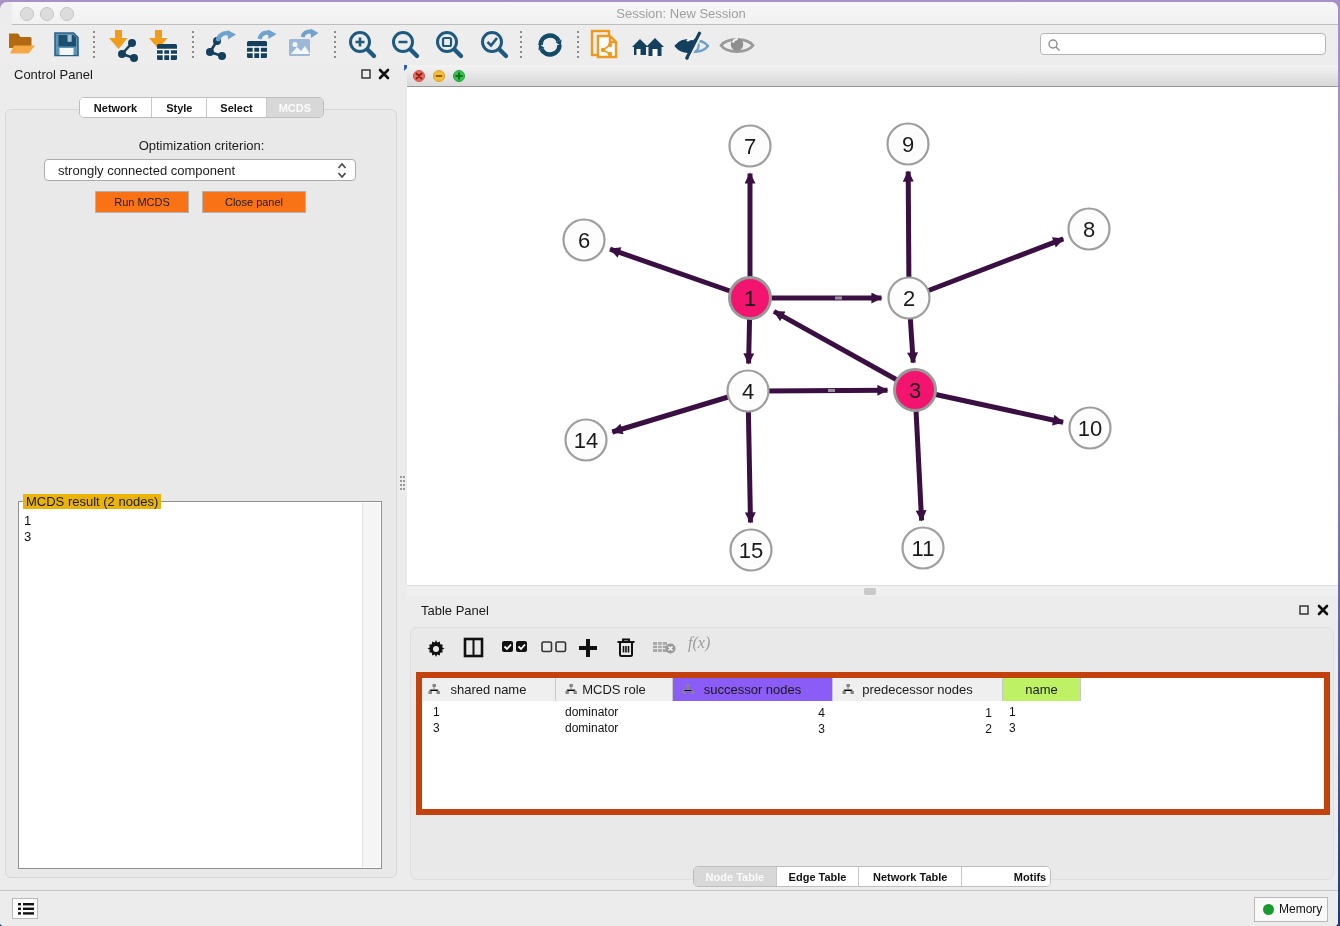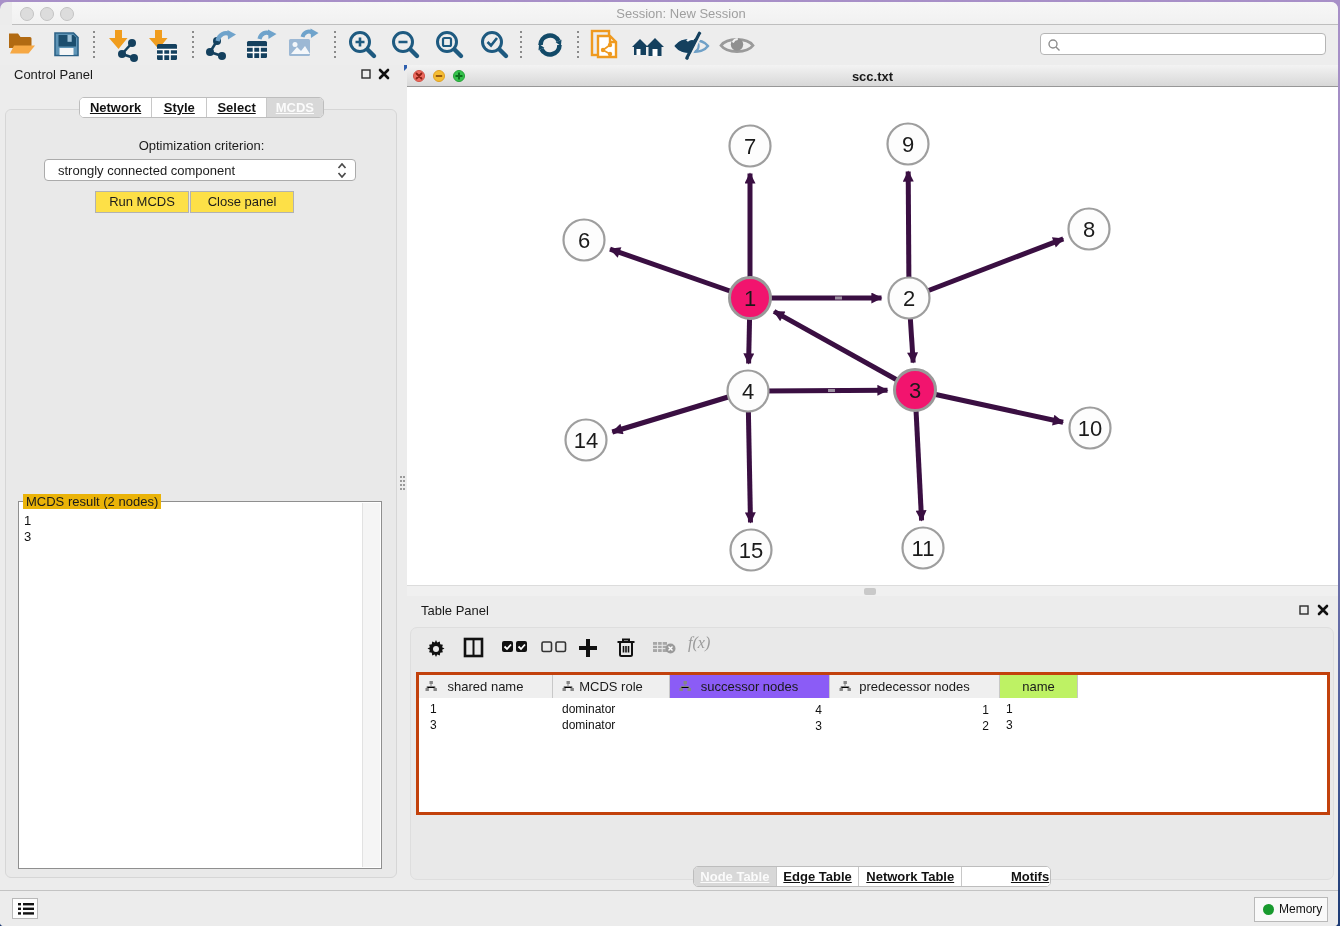--- a/index.html
+++ b/index.html
@@ -17,50 +17,50 @@
   .sep{position:absolute;top:6px;height:30px;width:2px;background-image:repeating-linear-gradient(180deg,#8a8a8a 0,#8a8a8a 2px,transparent 2px,transparent 5px);}
   .ticon{position:absolute;top:2px;width:36px;height:36px;}
   #searchbox{position:absolute;left:1040px;top:31px;width:286px;height:22px;background:#fff;
        border:1px solid #b5b5b5;border-radius:4px;box-sizing:border-box;}
   
   #cpheader{position:absolute;left:0;top:58px;width:403px;height:27px;}
   #cpheader .t{position:absolute;left:14px;top:7px;font-size:13px;color:#1a1a1a;}
   #cpbody{position:absolute;left:5px;top:107px;width:392px;height:769px;background:#e9e9e9;
        border:1px solid #d6d6d6;border-radius:6px;box-sizing:border-box;}
   .tabbar{position:absolute;display:flex;border:1px solid #bdbdbd;border-radius:5px;overflow:hidden;background:#fff;}
-  .tabbar .tab{font-size:13px;font-weight:bold;color:#111;background:#fff;border-right:1px solid #c8c8c8;
-       display:flex;align-items:center;justify-content:center;text-decoration:underline;}
+  .tabbar .tab{font-size:11px;font-weight:bold;color:#111;background:#fff;border-right:1px solid #c8c8c8;
+       display:flex;align-items:center;justify-content:center;}
   .tabbar .tab:last-child{border-right:none;}
   .tabbar .tab.gsel{background:#d8d8d8;color:#fbfbfb;}
   #cptabs{left:79px;top:95px;width:243px;height:19px;}
   #octext{position:absolute;left:0;top:136px;width:403px;text-align:center;font-size:13px;color:#1c1c1c;}
   #ocselect{position:absolute;left:44px;top:157px;width:312px;height:22px;background:#fff;
        border:1px solid #ababab;border-radius:4px;box-sizing:border-box;}
   #ocselect .txt{position:absolute;left:13px;top:3px;font-size:13px;color:#1c1c1c;}
-  .btn{position:absolute;height:22px;background:#fde047;border:1px solid #b2b2b2;border-radius:0;
-       box-sizing:border-box;text-align:center;font-size:13px;color:#1c1c1c;line-height:20px;}
+  .btn{position:absolute;height:22px;background:#f97316;border:1px solid #b2b2b2;border-radius:0;
+       box-sizing:border-box;text-align:center;font-size:11px;color:#1c1c1c;line-height:20px;}
   #fieldset{position:absolute;left:18px;top:499px;width:364px;height:368px;background:#fff;
        border:1px solid #8f8f8f;box-sizing:border-box;}
   #fieldlegend{position:absolute;left:23px;top:492px;background:#eab308;padding:0 3px;font-size:13px;color:#1a1a1a;}
   #fieldset .sb{position:absolute;right:1px;top:1px;bottom:1px;width:17px;background:#f5f5f5;border-left:1px solid #e2e2e2;}
   #fieldset .it{position:absolute;left:5px;font-size:13px;color:#111;}
   
   #netwin{position:absolute;left:407px;top:63px;width:931px;height:531px;}
   #nettitle{position:absolute;left:0;top:0;width:100%;height:22px;
        background:linear-gradient(180deg,#f3f3f3,#d8d8d8);border-bottom:1px solid #979797;box-sizing:border-box;}
   #nettitle .t{position:absolute;top:4px;left:0;width:100%;text-align:center;font-size:13px;font-weight:bold;color:#1a1a1a;}
   .ntl{position:absolute;top:5px;width:12px;height:12px;border-radius:50%;box-sizing:border-box;display:flex;align-items:center;justify-content:center;overflow:hidden;}
   .ntl svg{display:block;}
   #netcanvas{position:absolute;left:0;top:22px;width:931px;height:498px;background:#fff;}
   #netscroll{position:absolute;left:0;top:520px;width:931px;height:11px;background:#f0f0f0;border-top:1px solid #dcdcdc;box-sizing:border-box;}
   
   #tphead{position:absolute;left:407px;top:595px;width:931px;height:26px;}
   #tphead .t{position:absolute;left:14px;top:6px;font-size:13px;color:#1a1a1a;}
   #tptoolbar{position:absolute;left:407px;top:626px;width:931px;height:36px;}
-  #tptable{position:absolute;left:416px;top:670px;width:914px;height:143px;background:#fff;border:3px solid #c2410c;box-sizing:border-box;}
+  #tptable{position:absolute;left:416px;top:670px;width:914px;height:143px;background:#fff;border:6px solid #c2410c;box-sizing:border-box;}
   .hcell{position:absolute;top:0;height:23px;border-right:1px solid #c8c8c8;box-sizing:border-box;}
   .hcell .lbl{position:absolute;top:4px;width:100%;text-align:center;font-size:13px;color:#1a1a1a;}
   .tcell{position:absolute;font-size:12px;color:#111;}
   #tptabs{left:693px;top:864px;width:356px;height:19px;}
   
   #statusbar{position:absolute;left:0;top:888px;width:1338px;height:38px;background:#ececec;border-top:1px solid #c3c3c3;box-sizing:border-box;}
   #listbtn{position:absolute;left:12px;top:896px;width:26px;height:21px;background:#fdfdfd;border:1px solid #b9b9b9;box-sizing:border-box;}
   #membtn{position:absolute;left:1254px;top:895px;width:74px;height:25px;background:#f9f9f9;border:1px solid #b9b9b9;box-sizing:border-box;font-size:12px;color:#111;}
 </style>
 </head>
@@ -237,21 +237,21 @@
   </div>
   <div id="ocselect">
       <div class="txt">strongly connected component</div>
 <svg style="position:absolute;right:8px;top:3px;" width="10" height="15" viewBox="0 0 10 15">
         <path d="M1.5,5 L5,1 L8.5,5" fill="none" stroke="#4a4a4a" stroke-width="1.7"></path>
         <path d="M1.5,10 L5,14 L8.5,10" fill="none" stroke="#4a4a4a" stroke-width="1.7"></path>
       </svg>
     </div>
   <div id="octext">Optimization criterion:</div>
   <div class="btn" style="left:95px;top:189px;width:94px;">Run MCDS</div>
-  <div class="btn" style="left:190px;top:189px;width:104px;">Close panel</div>
+  <div class="btn" style="left:202px;top:189px;width:104px;">Close panel</div>
   <div id="fieldset">
       <div class="sb"></div>
     <div class="it" style="top:11px;">1</div>
     <div class="it" style="top:27px;">3</div>
   </div>
   <div id="fieldlegend">MCDS result (2 nodes)</div>
 
   <svg style="position:absolute;left:404px;top:63px;" width="6" height="6">
       <path d="M0,0 L6,0 L0,6 z" fill="#2e5fae"></path>
     </svg>
@@ -262,21 +262,20 @@
         <rect x="0" y="4" width="2" height="2"></rect>
         <rect x="3" y="4" width="2" height="2"></rect>
         <rect x="0" y="8" width="2" height="2"></rect>
         <rect x="3" y="8" width="2" height="2"></rect>
         <rect x="0" y="12" width="2" height="2"></rect>
         <rect x="3" y="12" width="2" height="2"></rect>
       </g>
     </svg>
   <div id="netwin">
     <div id="nettitle">
-      <div class="t">scc.txt</div>
       <div class="ntl" style="left:6px;background:#ee6a5f;border:1px solid #ce5347;">
           <svg width="10" height="10" viewBox="0 0 10 10" style="margin:0">
             <path d="M2.5,2.5 L7.5,7.5 M7.5,2.5 L2.5,7.5" stroke="#8c1f13" stroke-width="1.8" stroke-linecap="round"></path>
           </svg>
         </div>
       <div class="ntl" style="left:26px;background:#f5bd33;border:1px solid #dfa023;">
           <svg width="10" height="10" viewBox="0 0 10 10">
             <line x1="1.8" y1="5" x2="8.2" y2="5" stroke="#985c10" stroke-width="2"></line>
           </svg>
         </div>

